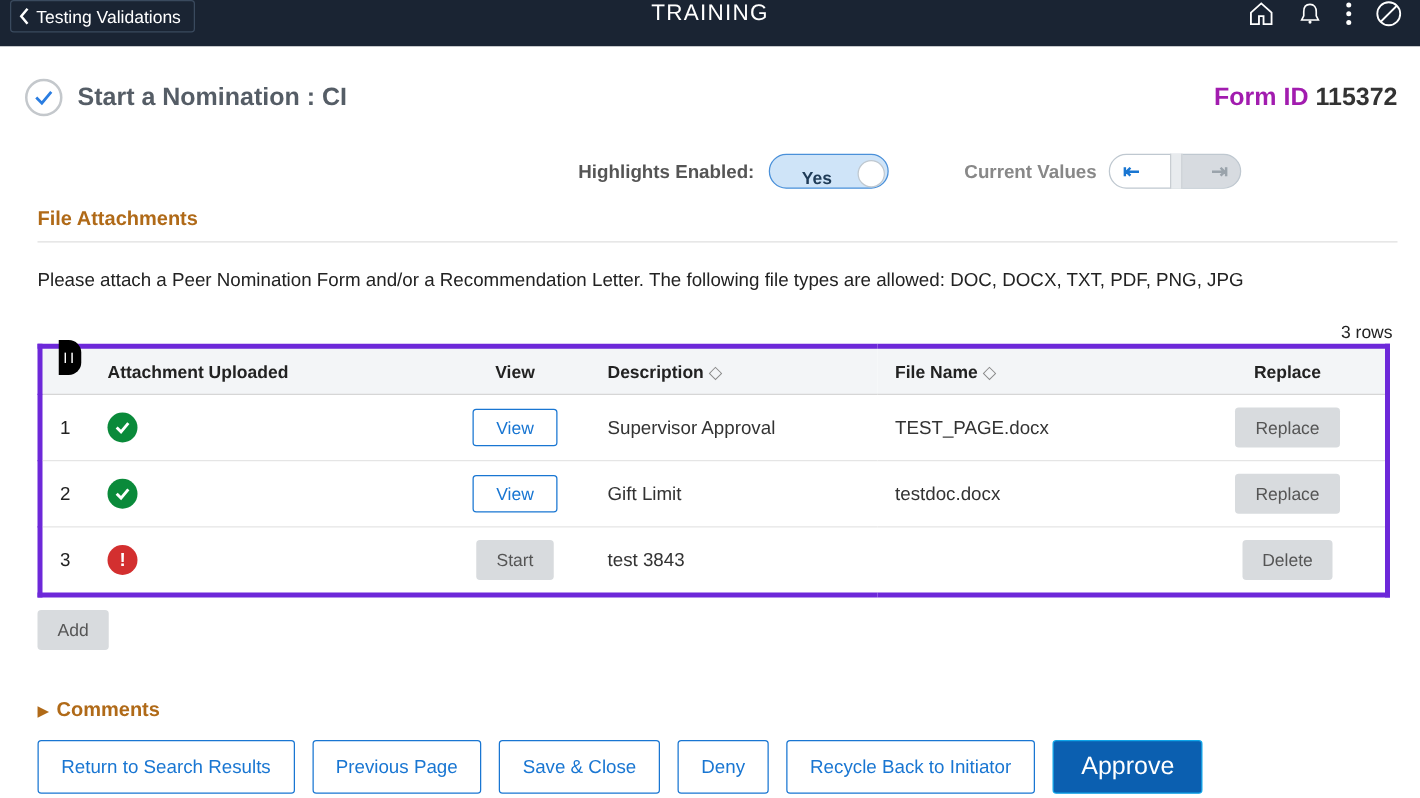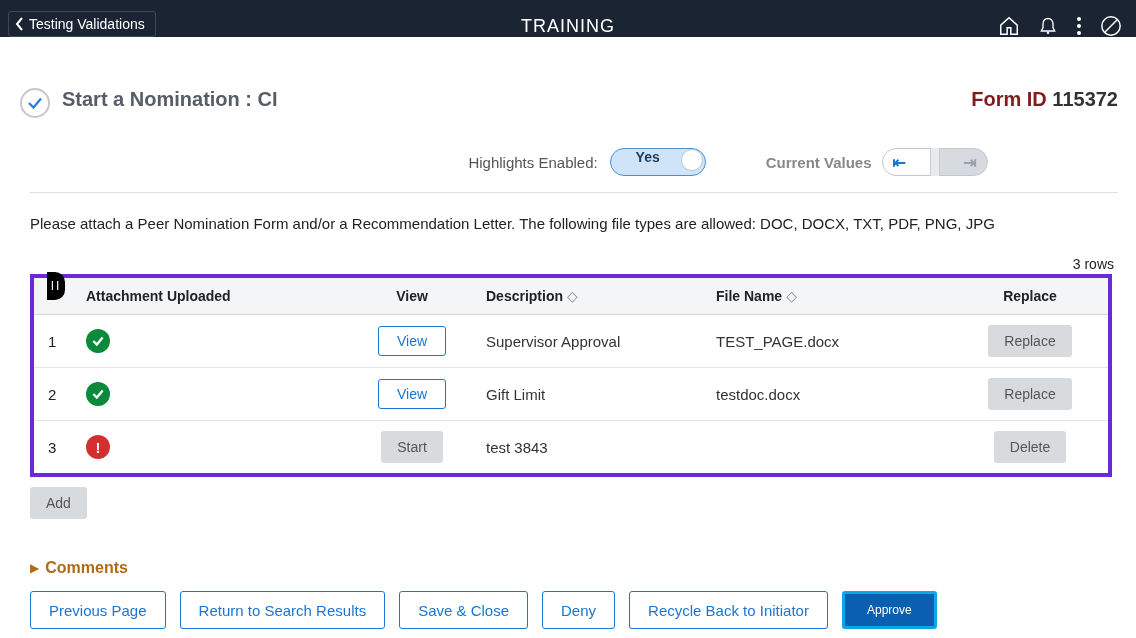--- a/index.html
+++ b/index.html
@@ -13,21 +13,21 @@
       overflow: hidden;
       position: relative;
     }
 
     
     .banner {
       height: 37px;
       background: #1a2433;
       color: #fff;
       display: flex;
-      align-items: flex-end;
+      align-items: flex-start;
       position: relative;
     }
     .back-crumb {
       margin-left: 8px;
       border: 1px solid #3a4a5e;
       border-radius: 3px;
       padding: 4px 10px 4px 6px;
       display: flex;
       align-items: center;
       cursor: pointer;
@@ -46,60 +46,60 @@
       display: flex;
       align-items: center;
       gap: 18px;
       padding-right: 14px;
     }
     .banner-icons .ic { cursor: pointer; display:flex; align-items:center; justify-content:center; }
 
     
     .page-head {
       display: flex;
-      padding: 3px 18px 10px 20px;
-      margin-top: 48px;
+      align-items: center;
+      padding: 26px 18px 10px 20px;
     }
     .badge-circle {
       width: 30px; height: 30px;
       border: 2px solid #c4c8cc;
       border-radius: 50%;
       display: flex; align-items: center; justify-content: center;
       margin-right: 12px;
     }
     .page-title {
       font-size: 20px;
       font-weight: bold;
       color: #555d66;
     }
     .form-id-block {
       margin-left: auto;
       font-size: 20px;
       color: #333;
       font-weight: bold;
     }
-    .form-id-block .lbl { color: #7f1d1d; }
+    .form-id-block .lbl { color: #a21caf; }
 
     
     .controls-row {
       display: flex;
       align-items: center;
       justify-content: center;
       gap: 40px;
       padding: 20px 18px 8px 18px;
     }
     .hl-wrap { display:flex; align-items:center; gap:12px; margin-left:320px; }
-    .hl-label { font-weight:normal; color:#555; font-size:15px; }
+    .hl-label { font-weight:bold; color:#555; font-size:15px; }
     .toggle {
       position: relative;
       width: 96px; height: 28px;
       background: #cfe4f8;
       border: 1px solid #4a90d9;
       border-radius: 16px;
-      display: flex; align-items: flex-start;
+      display: flex; align-items: flex-end;
       cursor: pointer;
     }
     .toggle .knob {
       position: absolute; right: 2px;
       width: 22px; height: 22px;
       background: #fff;
       border-radius: 50%;
       border:1px solid #bfc8d0;
     }
     .toggle .tlabel {
@@ -215,22 +215,22 @@
 
     
     .btn-row {
       display:flex; gap:14px; margin-top:14px; flex-wrap:wrap;
     }
     .btn-outline {
       border:1px solid #1976d2; color:#1976d2; background:#fff;
       border-radius:3px; padding:9px 18px; font-size:15px; cursor:pointer;
     }
     .btn-primary {
-      border:3px solid #0ea5e9; color:#fff; background:#0b5fb0;
-      border-radius:3px; padding:9px 22px; font-size:12px; cursor:pointer; font-weight:500;
+      border:1px solid #0ea5e9; color:#fff; background:#0b5fb0;
+      border-radius:3px; padding:9px 22px; font-size:20px; cursor:pointer; font-weight:500;
     }
 
     
     .edge-tab {
       position:absolute; left:0; top:272px;
       background:#000; color:#fff;
       width:18px; height:28px;
       border-top-right-radius:10px; border-bottom-right-radius:10px;
       display:flex; align-items:center; justify-content:center;
       cursor:pointer;
@@ -303,20 +303,21 @@
     <span class="cv-label">Current Values</span>
     <div class="slider-pill">
       <span class="arrow-left">⇤</span>
       <span class="divider"></span>
       <span class="arrow-right">⇥</span>
     </div>
   </div>
 </div>
 
 <div class="section">
+  <div class="section-title">File Attachments</div>
   <hr class="sec-divider">
   <div class="instructions">Please attach a Peer Nomination Form and/or a Recommendation Letter. The following file types are allowed: DOC, DOCX, TXT, PDF, PNG, JPG</div>
 
   <div class="row-count">3 rows</div>
 
   <table class="grid">
     <thead>
       <tr>
         <th></th>
         <th class="attach-col">Attachment Uploaded</th>
@@ -365,22 +366,22 @@
   <div class="add-row">
     <button class="btn-grey">Add</button>
   </div>
 
   <div class="comments-head">
     <span class="tri">▶</span>
     <span class="lbl">Comments</span>
   </div>
 
   <div class="btn-row">
+    <button class="btn-outline">Return to Search Results</button>
     <button class="btn-outline">Previous Page</button>
-    <button class="btn-outline">Return to Search Results</button>
     <button class="btn-outline">Save &amp; Close</button>
     <button class="btn-outline">Deny</button>
     <button class="btn-outline">Recycle Back to Initiator</button>
     <button class="btn-primary">Approve</button>
   </div>
 </div>
 
 <div class="edge-tab">II</div>
 
 </body></html>

